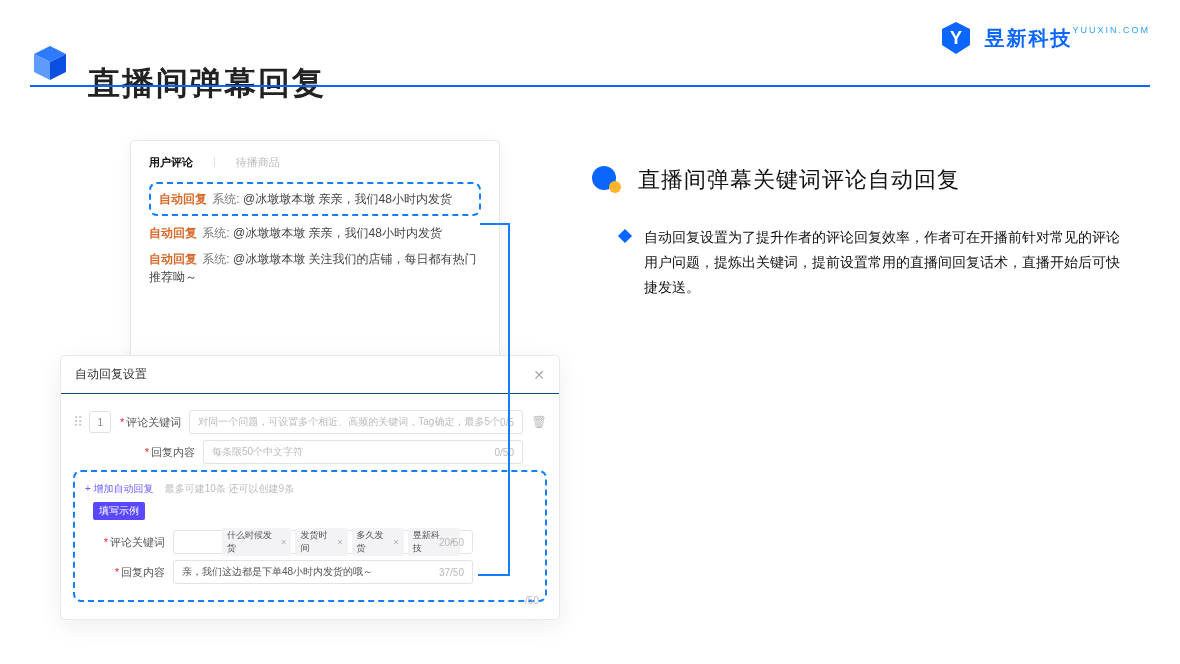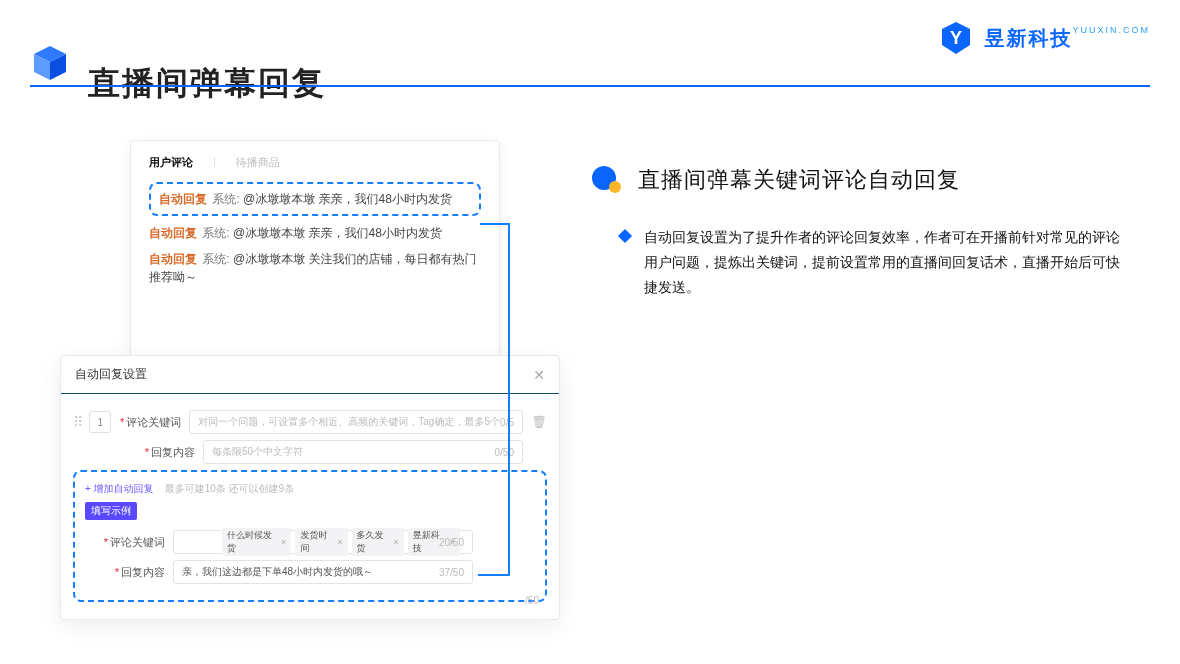--- a/index.html
+++ b/index.html
@@ -80,21 +80,21 @@
   .drag-dots{ color:#ccc; font-size:14px; letter-spacing:-2px;}
   .del-icon { color:#bbb; font-size:12px; width:16px; text-align:center;}
   .example-wrap{
     margin:6px 0 0 0; border:2px dashed #147eff; border-radius:8px;
     padding:10px 10px 10px 10px;
   }
   .addlink{ color:#6b5bff; font-size:10px; margin-right:8px;}
   .hint{ color:#bbb; font-size:10px;}
   .purple-chip{
     display:inline-block; background:#5a48ff; color:#fff; font-size:10px;
-    padding:2px 6px; border-radius:2px; margin:6px 0 4px 0;
+    padding:2px 6px; border-radius:2px; margin:6px 0 4px 8px;
   }
   .tag-chip{
     display:inline-flex; align-items:center; background:#f3f3f6; color:#555;
     border-radius:2px; padding:1px 5px; font-size:9px; margin-right:4px;
   }
   .tag-chip .x{ color:#aaa; margin-left:3px; font-size:9px;}
   .half-row .fake-input{ flex:0 0 300px;}
   .stray-counter{
     position:absolute; right:20px; bottom:0; color:#bbb; font-size:10px;
   }

